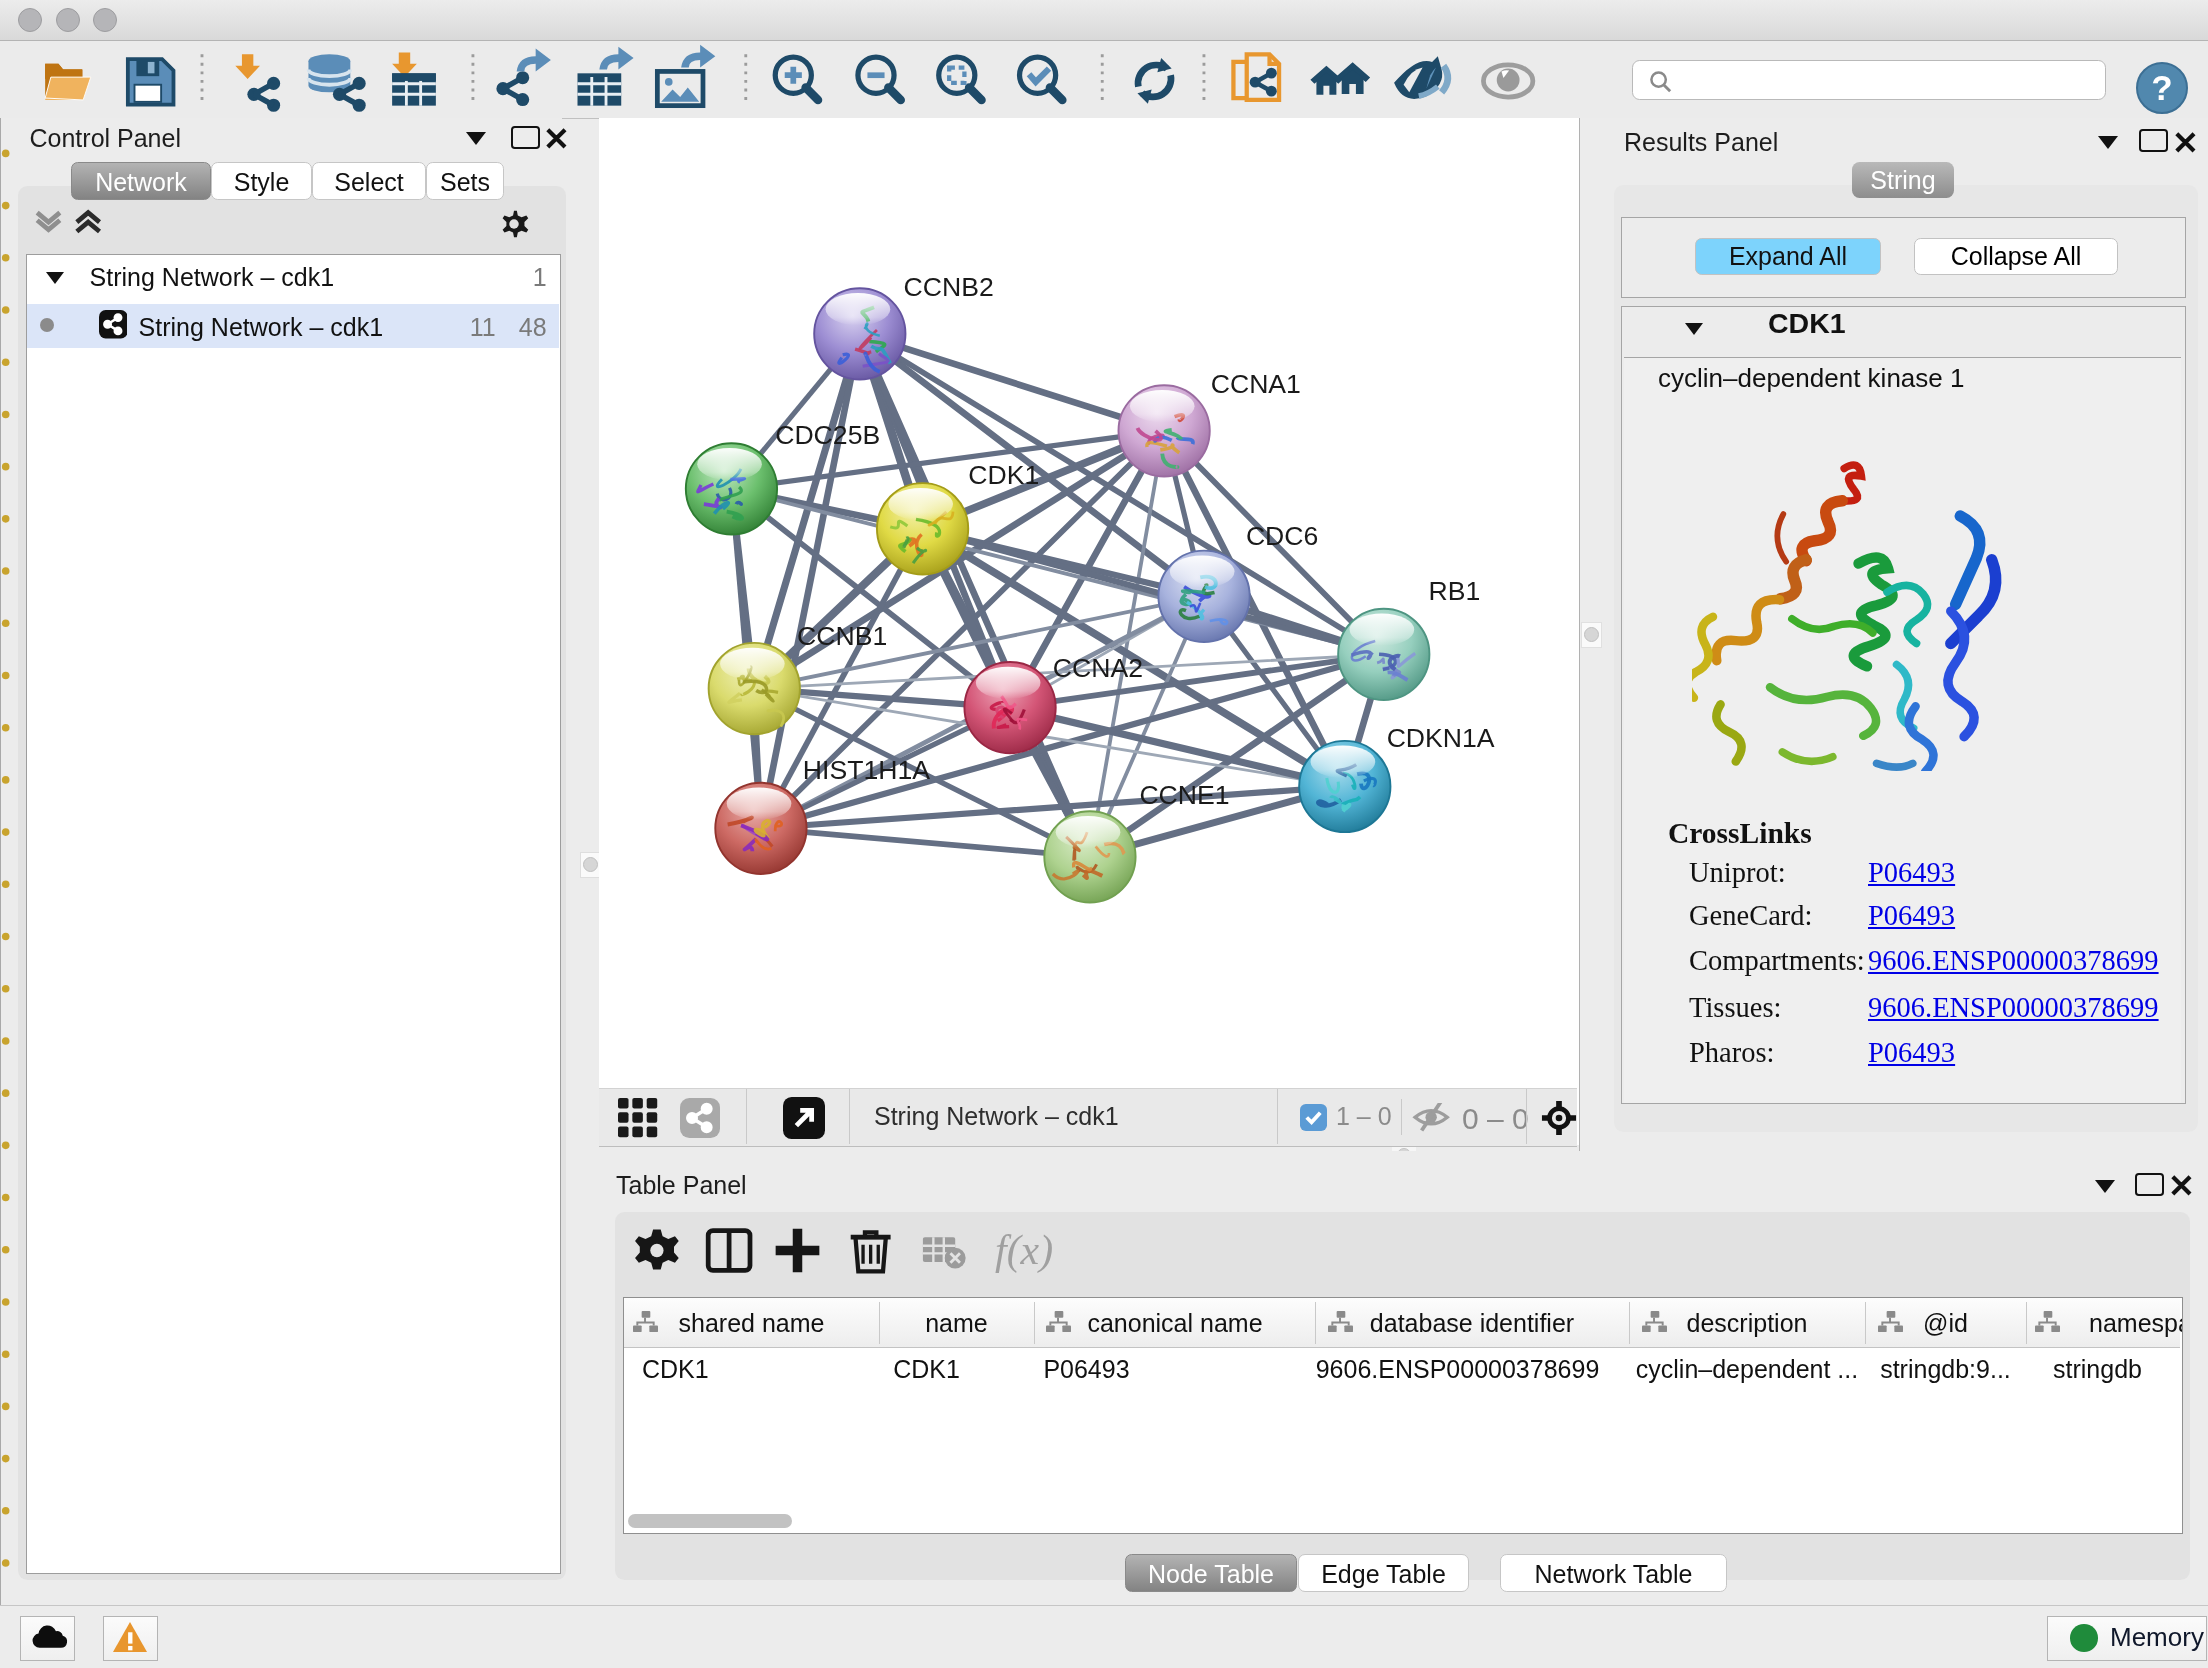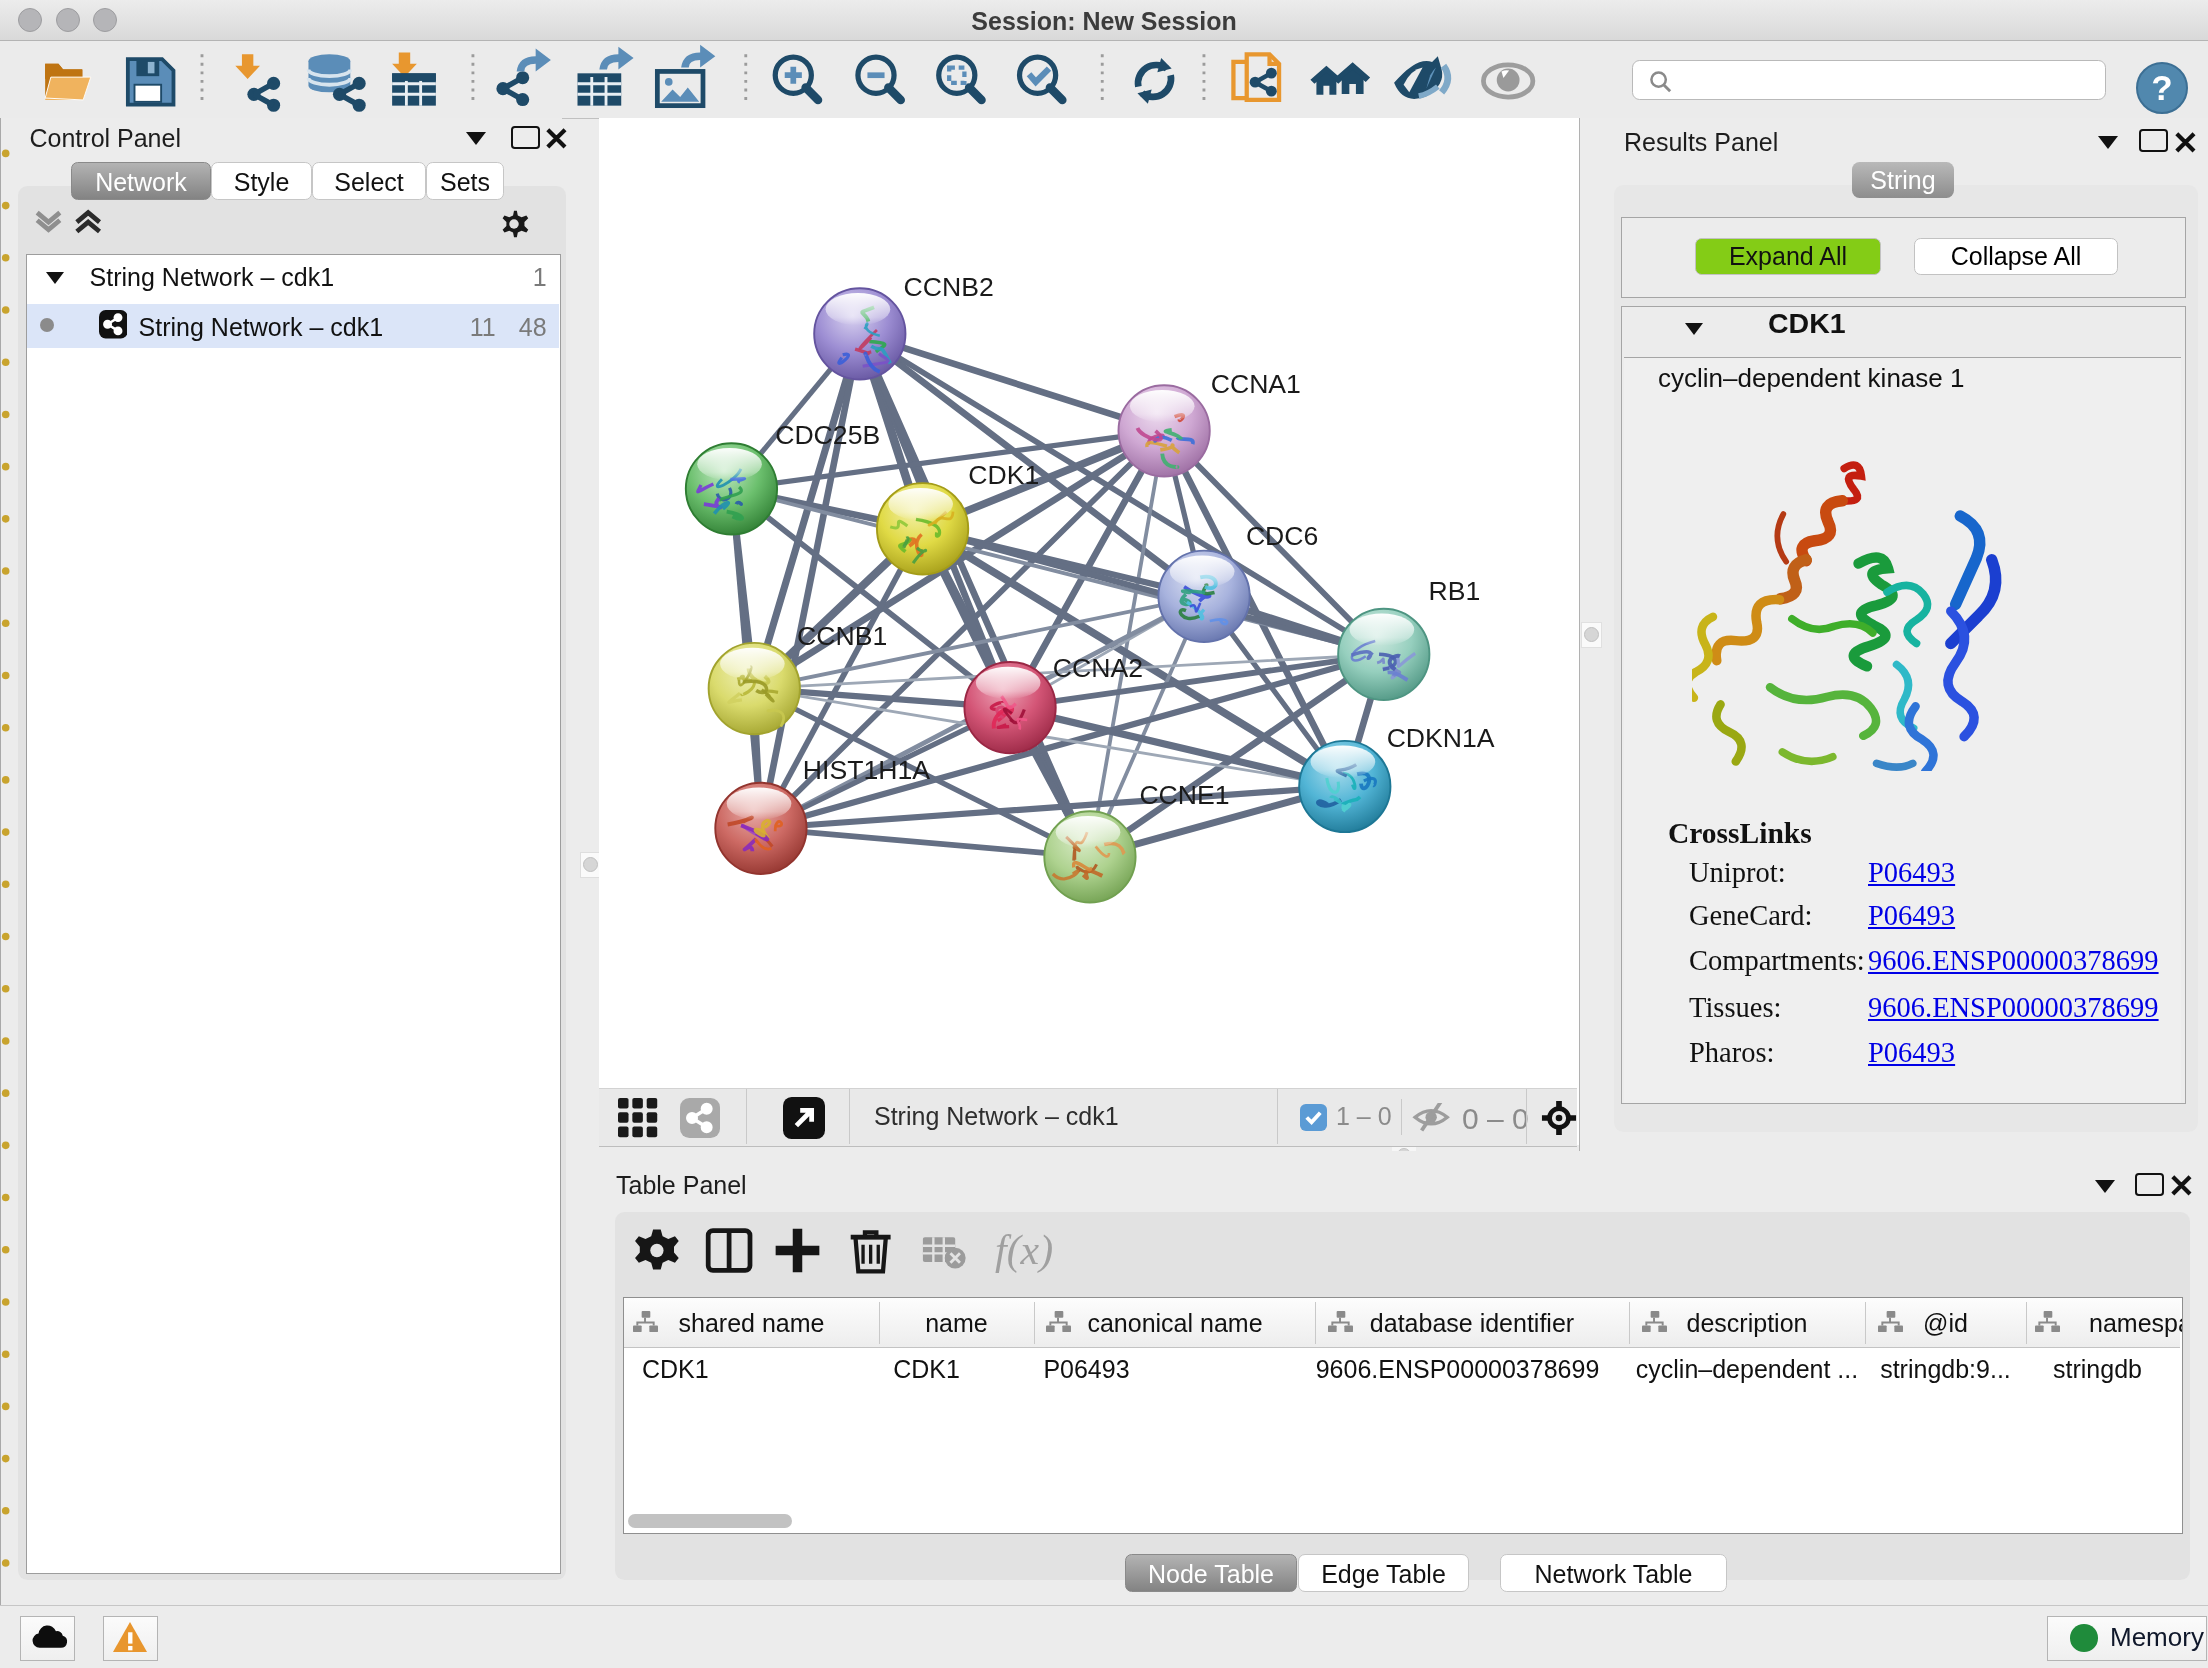--- a/index.html
+++ b/index.html
@@ -35,21 +35,20 @@
 .hlbl{top:10.5px;text-align:center;font-size:25px;color:#111;}
 .treei{top:12.4px;}
 </style>
 </head>
 <body>
 
 <div id="titlebar" class="abs">
   <div class="tl abs" style="left:18px;"></div>
   <div class="tl abs" style="left:56px;"></div>
   <div class="tl abs" style="left:93px;"></div>
-  <div id="title" class="abs">Session: New Session</div>
 </div>
 
 <div id="toolbar" class="abs">
   <svg class="abs" style="left:0;top:0" width="1617" height="77" viewBox="0 0 1700 81">
 <g transform="translate(45,18)">
 <path d="M2 6 h14 l5 6 h20 v9 h-39 z" fill="#bf7412"></path>
 <path d="M2 6 h14 l5 6 h20 v10 h-39 z" fill="#bf7412"></path>
 <rect x="2" y="12" width="39" height="30" fill="#bf7412"></rect>
 <path d="M8 20 h42 l-8 24 h-40 z" fill="#f0b35e"></path>
 <path d="M2 42 l6 -22 h42 l-8 24 z" fill="#f0b35e" stroke="#fff" stroke-width="1"></path>
@@ -540,21 +539,21 @@
 <div id="rpanel" class="abs">
   <div class="ptitle abs" style="left:44px;top:9.5px;">Results Panel</div>
   <div class="abs" style="left:518px;top:18px;width:0;height:0;border-left:10.5px solid transparent;border-right:10.5px solid transparent;border-top:13.3px solid #111;"></div>
   <div class="wbtn abs" style="left:559px;top:11.4px;"></div>
   <div class="abs" style="left:592px;top:5.7px;font-size:32px;font-weight:bold;color:#111;">✕</div>
 
   <div class="abs" style="left:34px;top:67px;width:584px;height:947px;background:#e7e7e7;border-radius:9.5px;"></div>
   <div class="abs" style="left:272px;top:44px;width:102px;height:36px;border-radius:7.6px;background:linear-gradient(#b9b9b9,#8d8d8d);color:#fff;font-size:25px;text-align:center;line-height:36px;">String</div>
 
   <div class="abs" style="left:41px;top:99px;width:563px;height:79px;border:1px solid #a5a5a5;background:#ececec;"></div>
-  <div class="abs" style="left:115px;top:120px;width:184px;height:35px;background:#84cc16;border:1px solid #c2c2c2;border-radius:6.7px;text-align:center;line-height:35px;font-size:25px;color:#111;">Expand All</div>
+  <div class="abs" style="left:115px;top:120px;width:184px;height:35px;background:#7dd3fc;border:1px solid #c2c2c2;border-radius:6.7px;text-align:center;line-height:35px;font-size:25px;color:#111;">Expand All</div>
   <div class="abs" style="left:334px;top:120px;width:202px;height:35px;background:#fff;border:1px solid #c2c2c2;border-radius:6.7px;text-align:center;line-height:35px;font-size:25px;color:#000000;">Collapse All</div>
 
   <div class="abs" style="left:41px;top:188px;width:563px;height:796px;border:1px solid #a5a5a5;background:#ececec;"></div>
   <div class="abs" style="left:105px;top:205px;width:0;height:0;border-left:9.5px solid transparent;border-right:9.5px solid transparent;border-top:12.4px solid #111;"></div>
   <div class="abs" style="left:188px;top:189px;font-size:28.5px;font-weight:bold;color:#111;">CDK1</div>
   <div class="abs" style="left:44px;top:239px;width:557px;height:745px;border-top:1px solid #a5a5a5;background:#efefef;"></div>
   <div class="abs" style="left:78px;top:245px;font-size:26px;color:#111;">cyclin–dependent kinase 1</div>
 
   <svg class="abs" style="left:112px;top:339px;" width="333" height="314" viewBox="0 0 350 330">
 <g fill="none" stroke-linecap="round">

